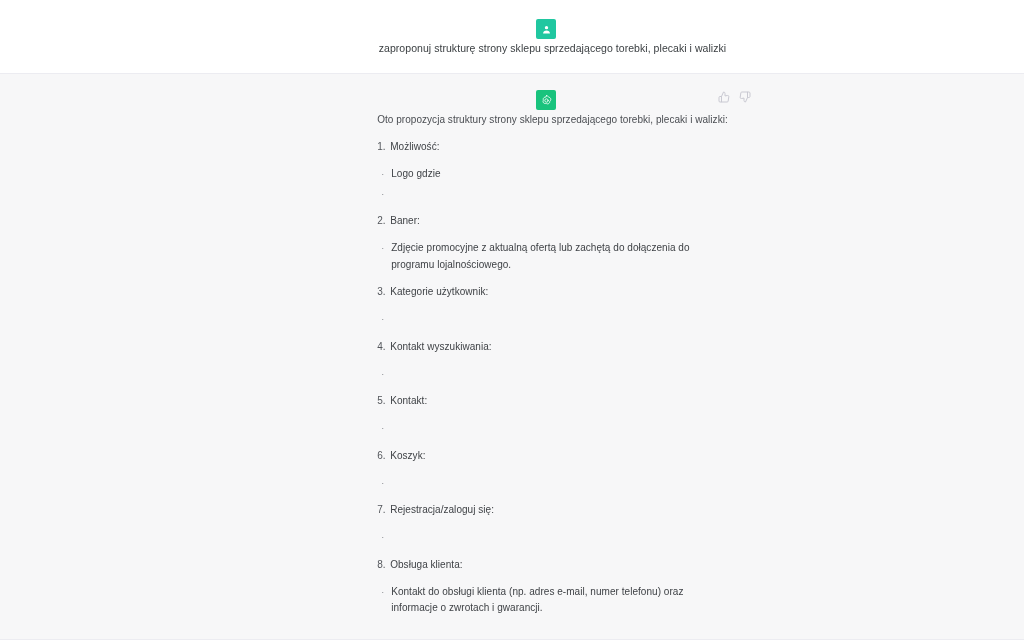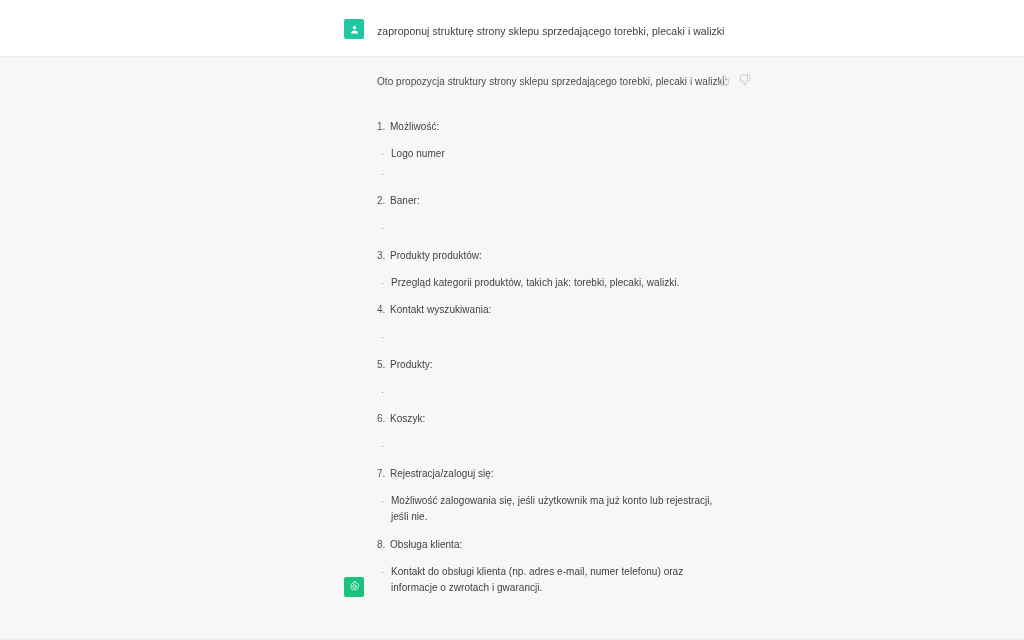--- a/index.html
+++ b/index.html
@@ -37,22 +37,23 @@
     border-top: 1px solid #ececf1;
     border-bottom: 1px solid #ececf1;
     padding: 15px 0 22px 0;
     flex: 1 1 auto;
   }
 
   .msg-inner {
     width: 404px;
     margin: 0 auto 0 344px;
     display: flex;
-    align-items: flex-end;
+    align-items: center;
     position: relative;
+    flex-direction: column;
   }
 
   
   .avatar {
     width: 20px;
     height: 20px;
     min-width: 20px;
     border-radius: 2px;
     display: flex;
     align-items: center;
@@ -84,21 +85,21 @@
     padding-top: 2px;
     white-space: nowrap;
   }
 
   .assistant-intro {
     font-size: 10px;
     line-height: 15px;
     color: #4a4d52;
     letter-spacing: 0.04px;
     padding-top: 2px;
-    margin-bottom: 30px;
+    margin-bottom: 12px;
     white-space: nowrap;
   }
 
   
   .feedback {
     position: absolute;
     left: 374px;
     top: 2px;
     display: flex;
     gap: 9px;
@@ -214,69 +215,69 @@
         <ol class="outline">
 
           <li class="outline-item">
             <div class="num-line">
               <span class="num-marker">1.</span>
               <span class="num-title">Możliwość:</span>
             </div>
             <ul class="sub-list">
               <li class="sub-item">
                 <span class="bullet">·</span>
-                <span class="sub-text">Logo numer</span>
+                <span class="sub-text">Logo gdzie</span>
               </li>
               <li class="sub-item">
                 <span class="bullet">·</span>
               </li>
             </ul>
           </li>
 
           <li class="outline-item">
             <div class="num-line">
               <span class="num-marker">2.</span>
               <span class="num-title">Baner:</span>
             </div>
             <ul class="sub-list">
               <li class="sub-item">
                 <span class="bullet">·</span>
+                <span class="sub-text">Zdjęcie promocyjne z aktualną ofertą lub zachętą do dołączenia do programu lojalnościowego.</span>
               </li>
             </ul>
           </li>
 
           <li class="outline-item">
             <div class="num-line">
               <span class="num-marker">3.</span>
-              <span class="num-title">Produkty produktów:</span>
-            </div>
-            <ul class="sub-list">
-              <li class="sub-item">
-                <span class="bullet">·</span>
-                <span class="sub-text">Przegląd kategorii produktów, takich jak: torebki, plecaki, walizki.</span>
+              <span class="num-title">Kategorie użytkownik:</span>
+            </div>
+            <ul class="sub-list">
+              <li class="sub-item">
+                <span class="bullet">·</span>
               </li>
             </ul>
           </li>
 
           <li class="outline-item">
             <div class="num-line">
               <span class="num-marker">4.</span>
               <span class="num-title">Kontakt wyszukiwania:</span>
             </div>
             <ul class="sub-list">
               <li class="sub-item">
                 <span class="bullet">·</span>
               </li>
             </ul>
           </li>
 
           <li class="outline-item">
             <div class="num-line">
               <span class="num-marker">5.</span>
-              <span class="num-title">Produkty:</span>
+              <span class="num-title">Kontakt:</span>
             </div>
             <ul class="sub-list">
               <li class="sub-item">
                 <span class="bullet">·</span>
               </li>
             </ul>
           </li>
 
           <li class="outline-item">
             <div class="num-line">
@@ -291,21 +292,20 @@
           </li>
 
           <li class="outline-item">
             <div class="num-line">
               <span class="num-marker">7.</span>
               <span class="num-title">Rejestracja/zaloguj się:</span>
             </div>
             <ul class="sub-list">
               <li class="sub-item">
                 <span class="bullet">·</span>
-                <span class="sub-text">Możliwość zalogowania się, jeśli użytkownik ma już konto lub rejestracji, jeśli nie.</span>
               </li>
             </ul>
           </li>
 
           <li class="outline-item">
             <div class="num-line">
               <span class="num-marker">8.</span>
               <span class="num-title">Obsługa klienta:</span>
             </div>
             <ul class="sub-list">

